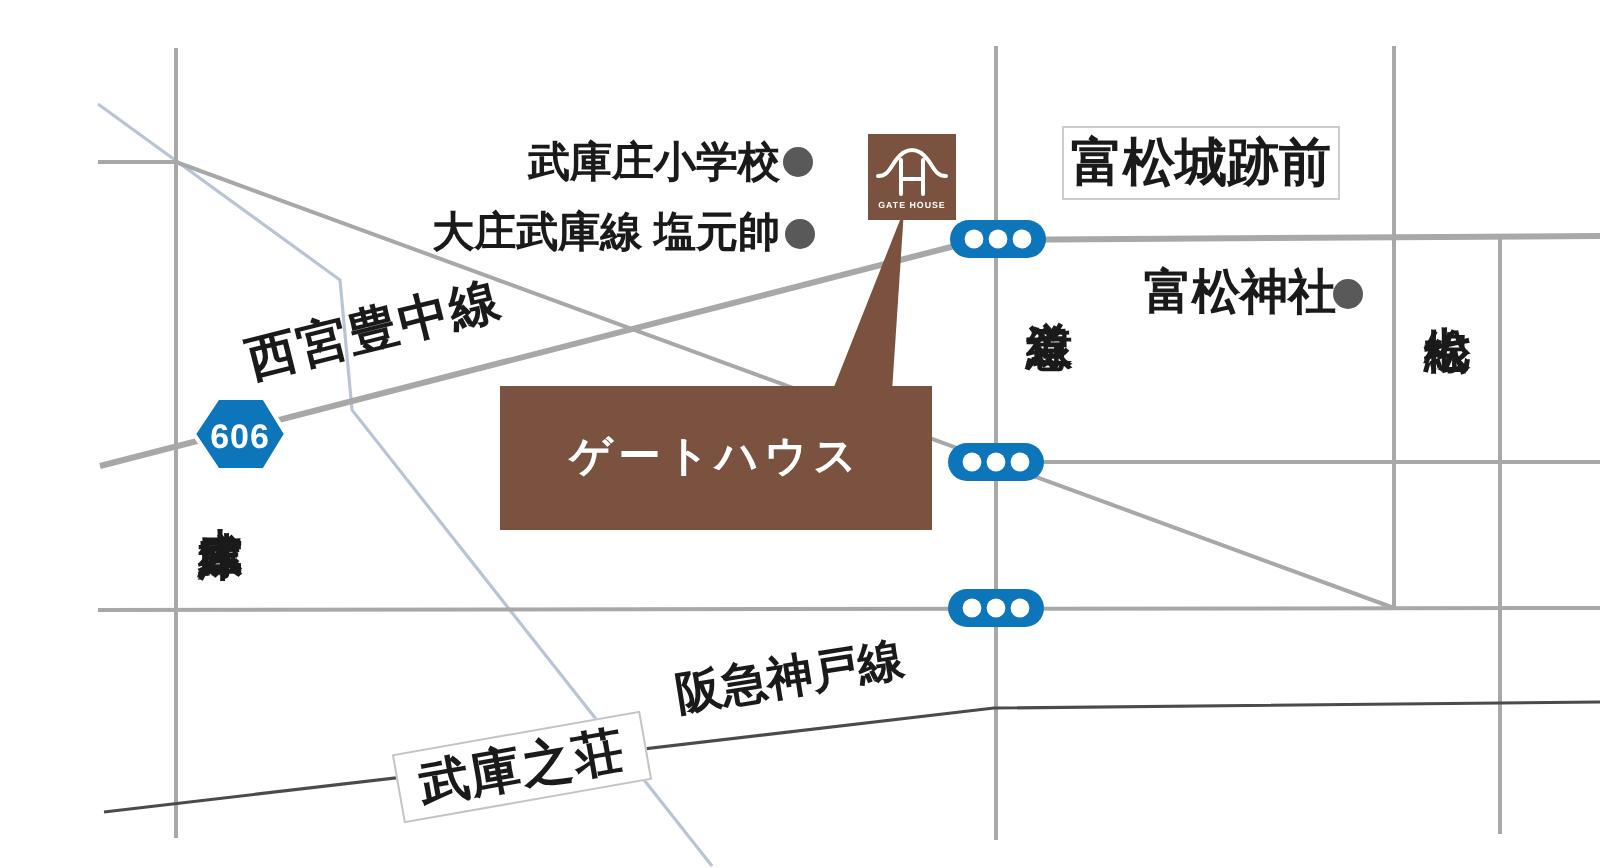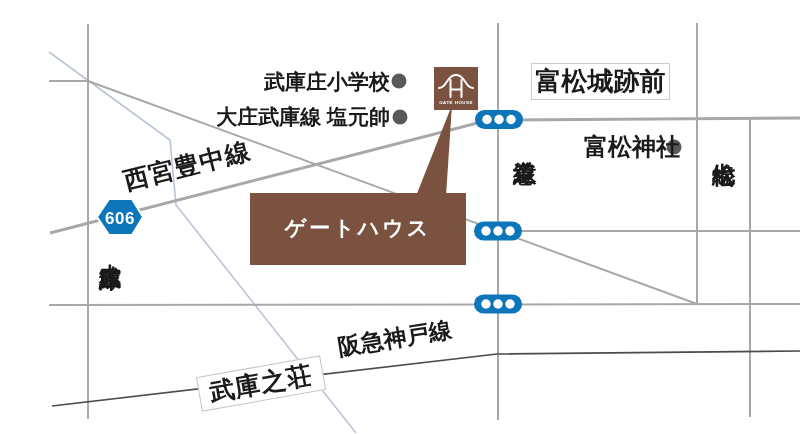--- a/index.html
+++ b/index.html
@@ -103,21 +103,21 @@
       <circle class="signal-lamp" cx="510" cy="304" r="4.7"></circle>
     </g>
   </svg>
 
   <div class="lbl" style="right:410px;top:71px;font-size:21px;">武庫庄小学校</div>
 
   <div class="lbl" style="right:410px;top:106px;font-size:21px;">大庄武庫線 塩元帥</div>
 
   <div class="lbl boxed" style="left:519px;top:63px;width:137px;height:35px;font-size:26px;margin-left:12px;">富松城跡前</div>
 
-  <div class="lbl" style="left:584px;top:134px;font-size:24px;">富松神社</div>
+  <div class="lbl" style="left:572px;top:134px;font-size:24px;">富松神社</div>
 
   <div class="lbl vert" style="left:513px;top:142px;font-size:23px;">道意線</div>
 
   <div class="lbl vert" style="left:712px;top:144px;font-size:23px;">七松線</div>
 
   <div class="lbl vert" style="left:99px;top:246px;font-size:22px;">大庄武庫線</div>
 
   <div class="lbl rot" style="left:124px;top:168px;font-size:25px;letter-spacing:1px;transform:rotate(-14deg);">西宮豊中線</div>
 
   <div class="lbl rot" style="left:338px;top:335px;font-size:23px;transform:rotate(-9deg);">阪急神戸線</div>

